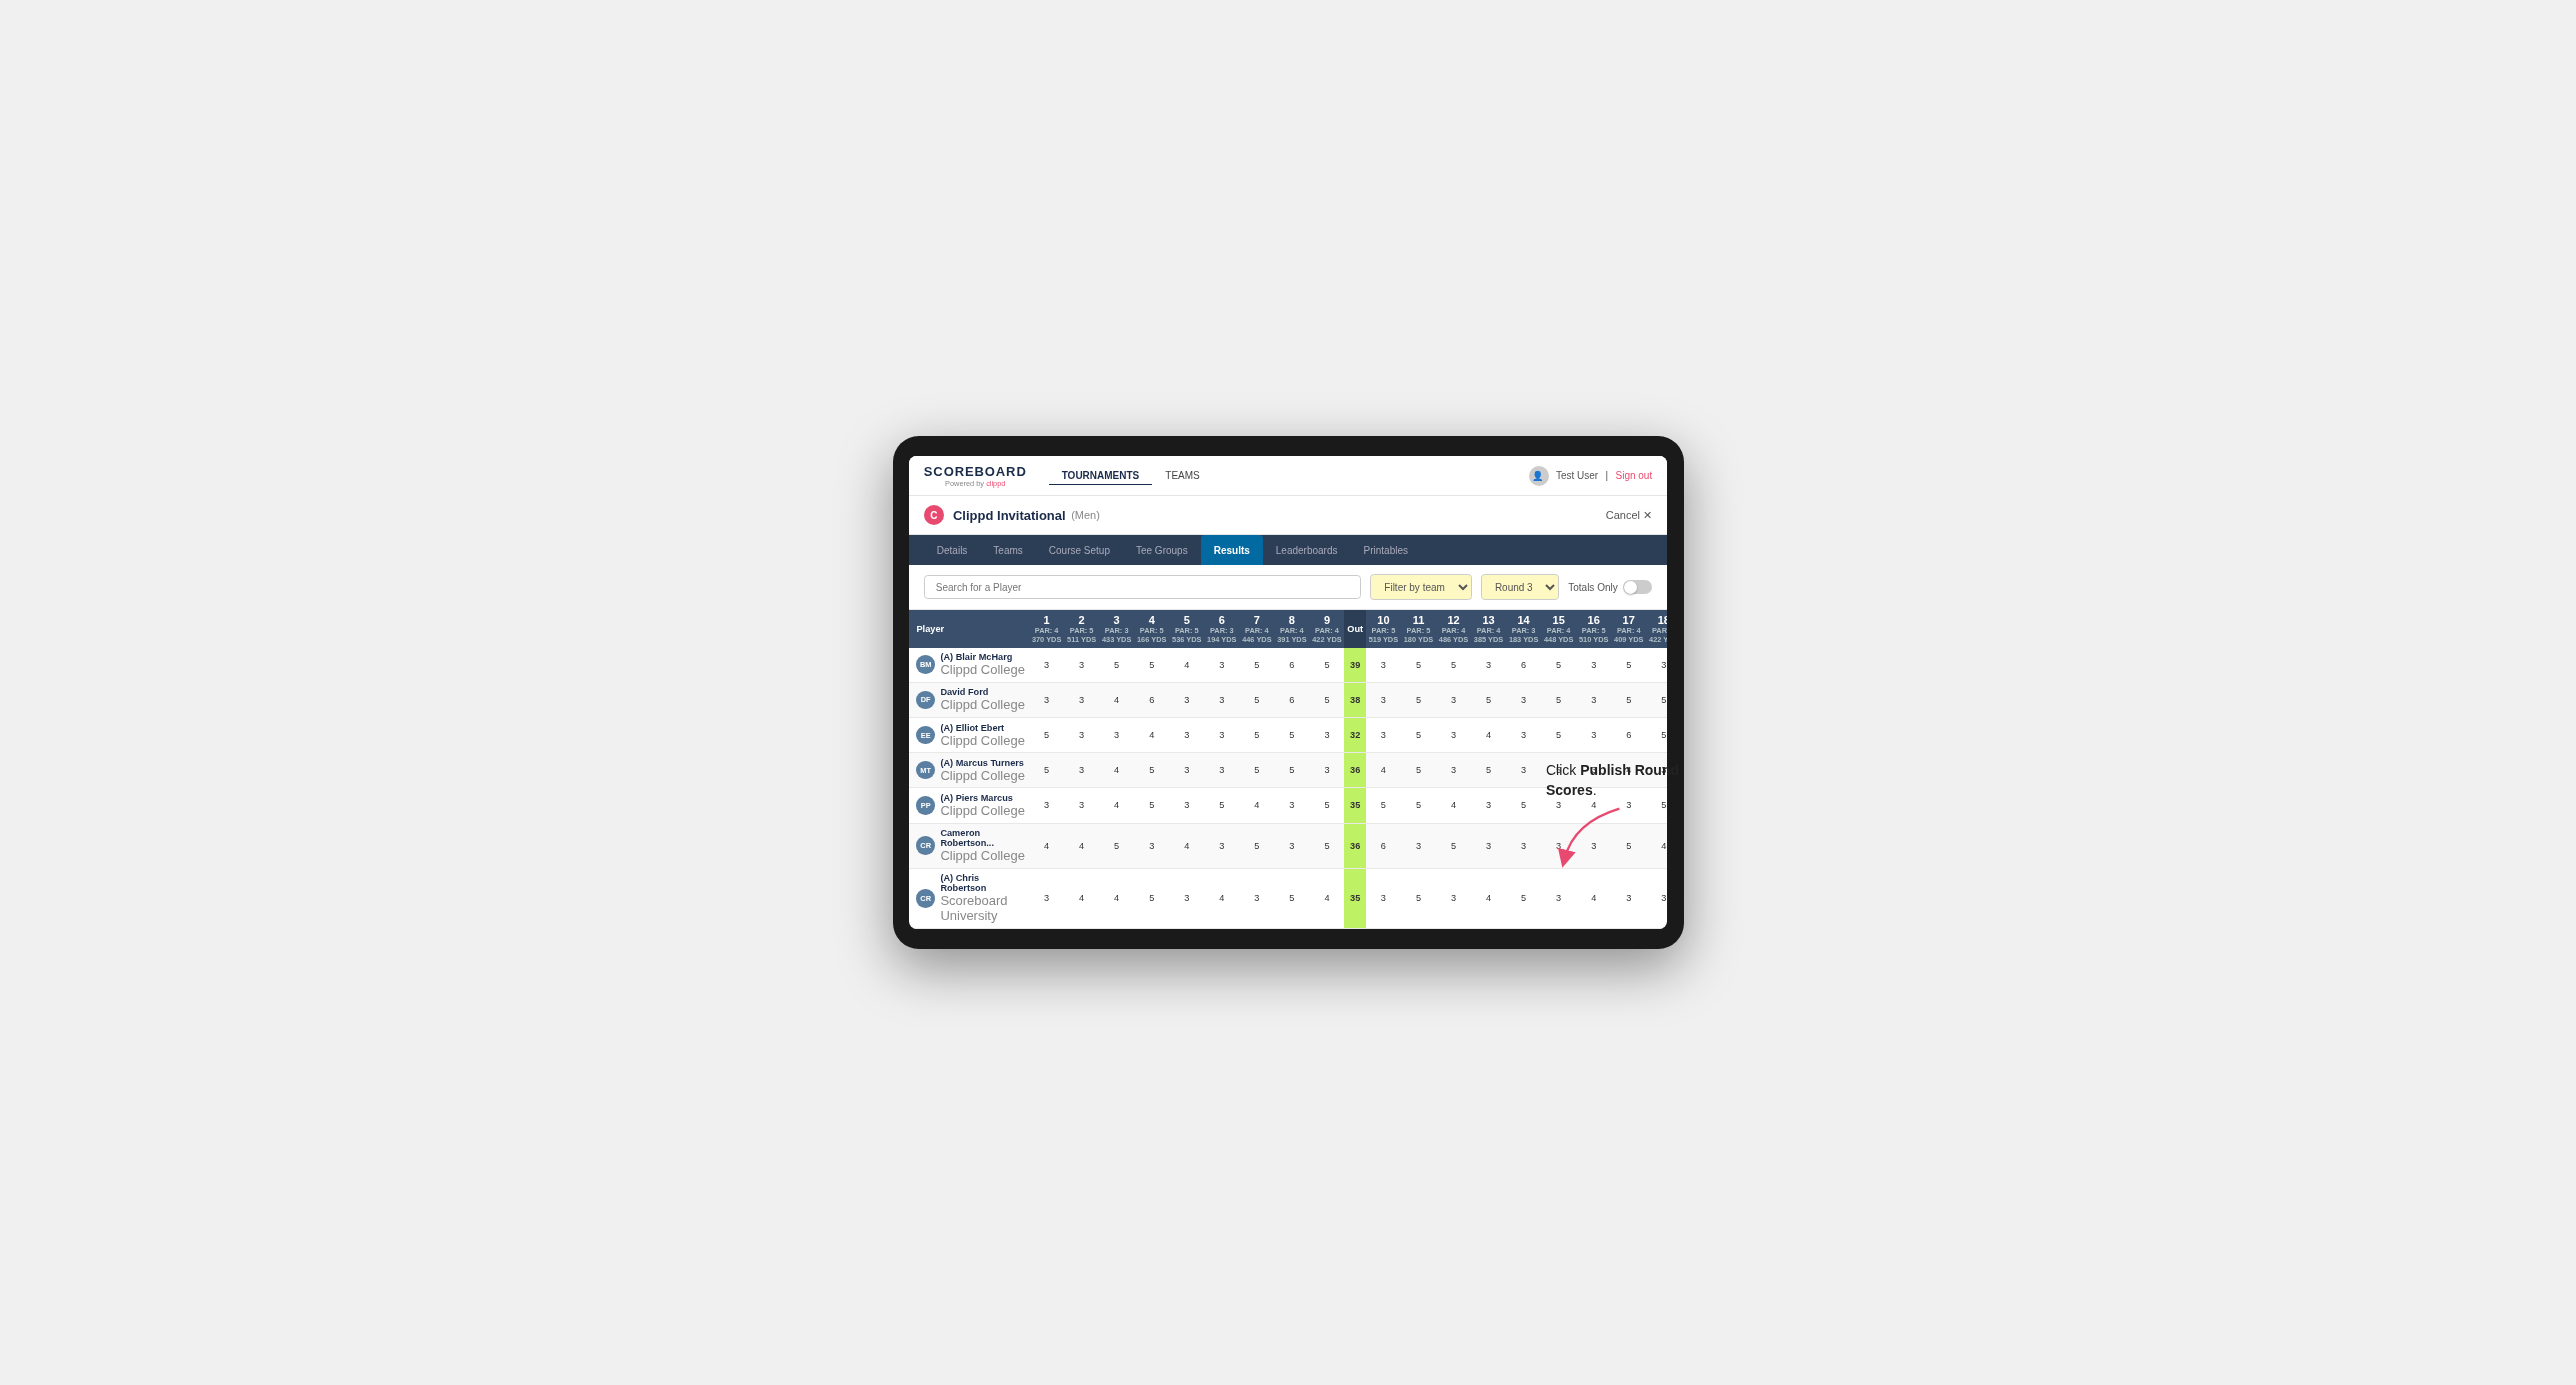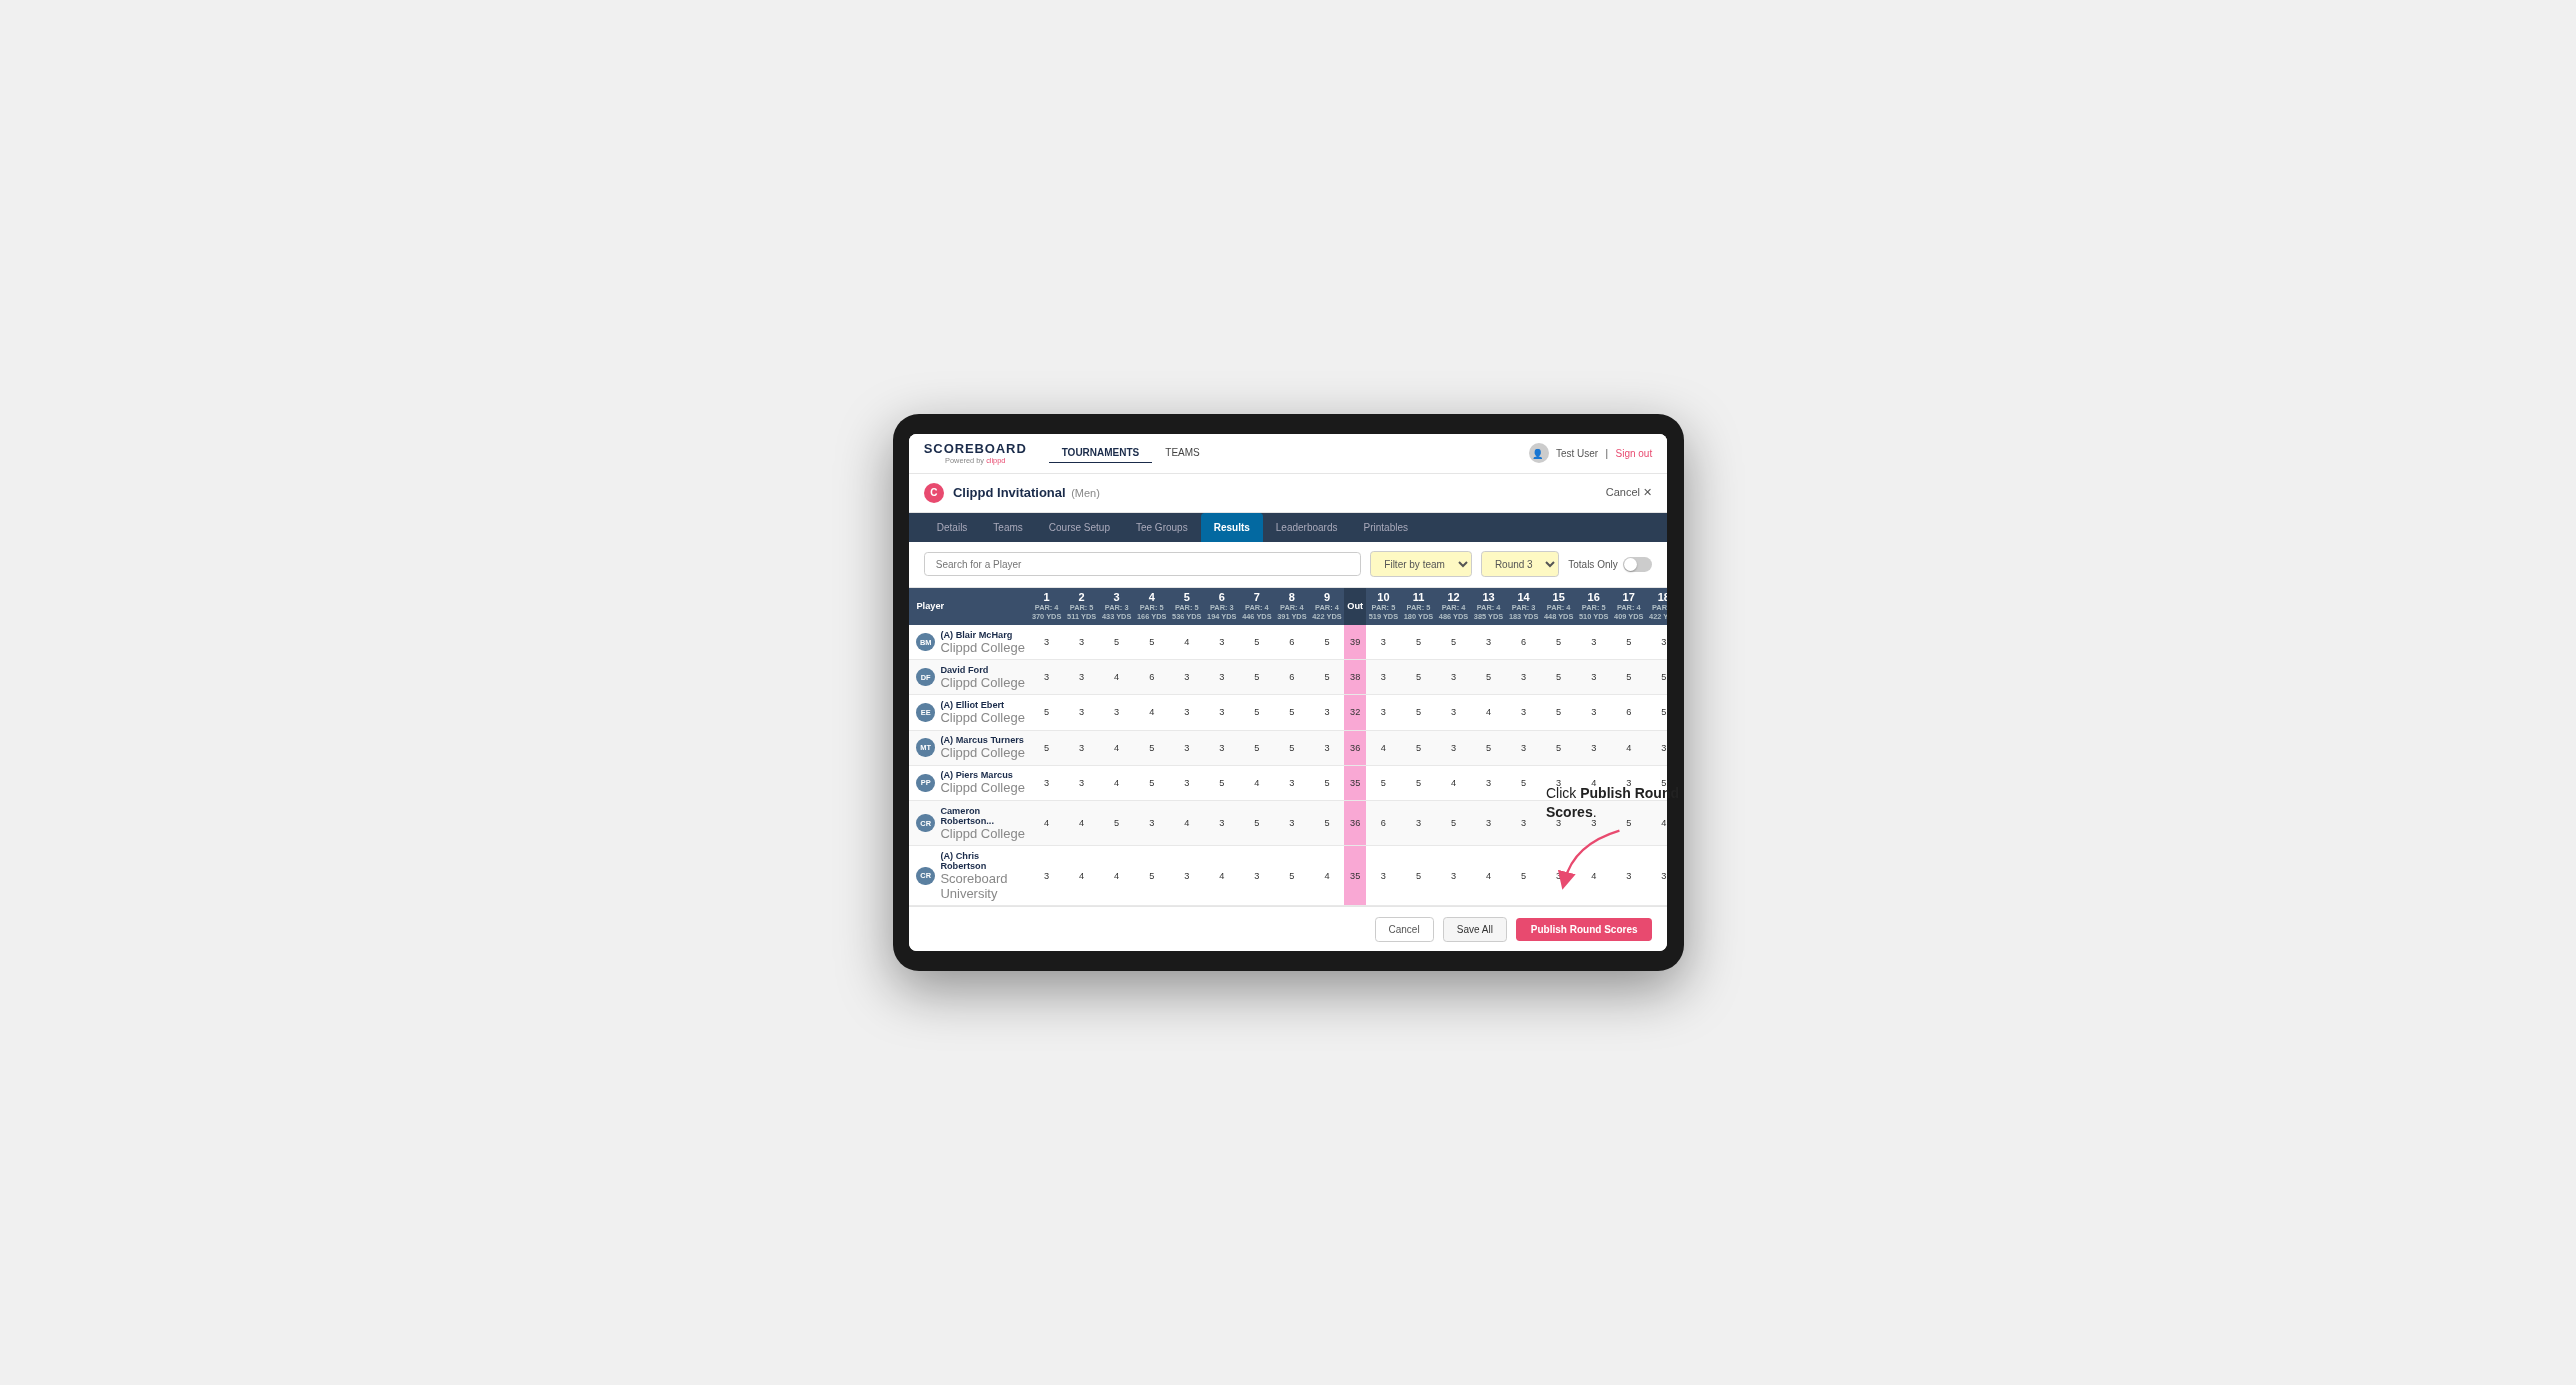--- a/index.html
+++ b/index.html
@@ -293,21 +293,21 @@
     .annotation {
       position: absolute;
       right: -166px;
       bottom: 147px;
       width: 166px;
       font-size: 14.7px;
       color: #222;
       line-height: 1.4;
     }
     th.out-col, th.in-col { background: #2c3e55; margin-left: 40px; }
-    td.out-val, td.in-val { background: #f9a8d4; font-weight: 400; }
+    td.out-val, td.in-val { background: #bef264; font-weight: 700; }
   </style>
 </head>
 <body>
 
 <div class="scene">
   <div class="tablet-outer">
     <div class="tablet-screen">
 
       <div class="top-nav">
         <div class="logo-area">
@@ -664,25 +664,20 @@
                 <td>5</td>
                 <td>3</td>
                 <td>4</td>
                 <td>3</td>
                 <td>3</td>
               </tr>
             </tbody>
         </table>
       </div>
 
-      <div class="footer-row">
-        <button class="btn-cancel">Cancel</button>
-        <button class="btn-save">Save All</button>
-        <button class="btn-publish">Publish Round Scores</button>
-      </div>
 
     </div>
   </div>
 
   <div class="annotation" style="position:absolute; right:-28px; bottom:81px; width:184px; font-size:14px; line-height:1.4; color:#222;">
     <span>Click </span><strong>Publish Round Scores</strong><span>.</span>
     <svg width="92" height="64" viewBox="0 0 100 70" style="display:block; margin-top:3.7px;">
       <path d="M 80 5 Q 30 20, 20 60" stroke="#e84a6f" stroke-width="2.5" fill="none" marker-end="url(#ah)"></path>
       <defs>
         <marker id="ah" markerWidth="8" markerHeight="8" refX="4" refY="4" orient="auto">

